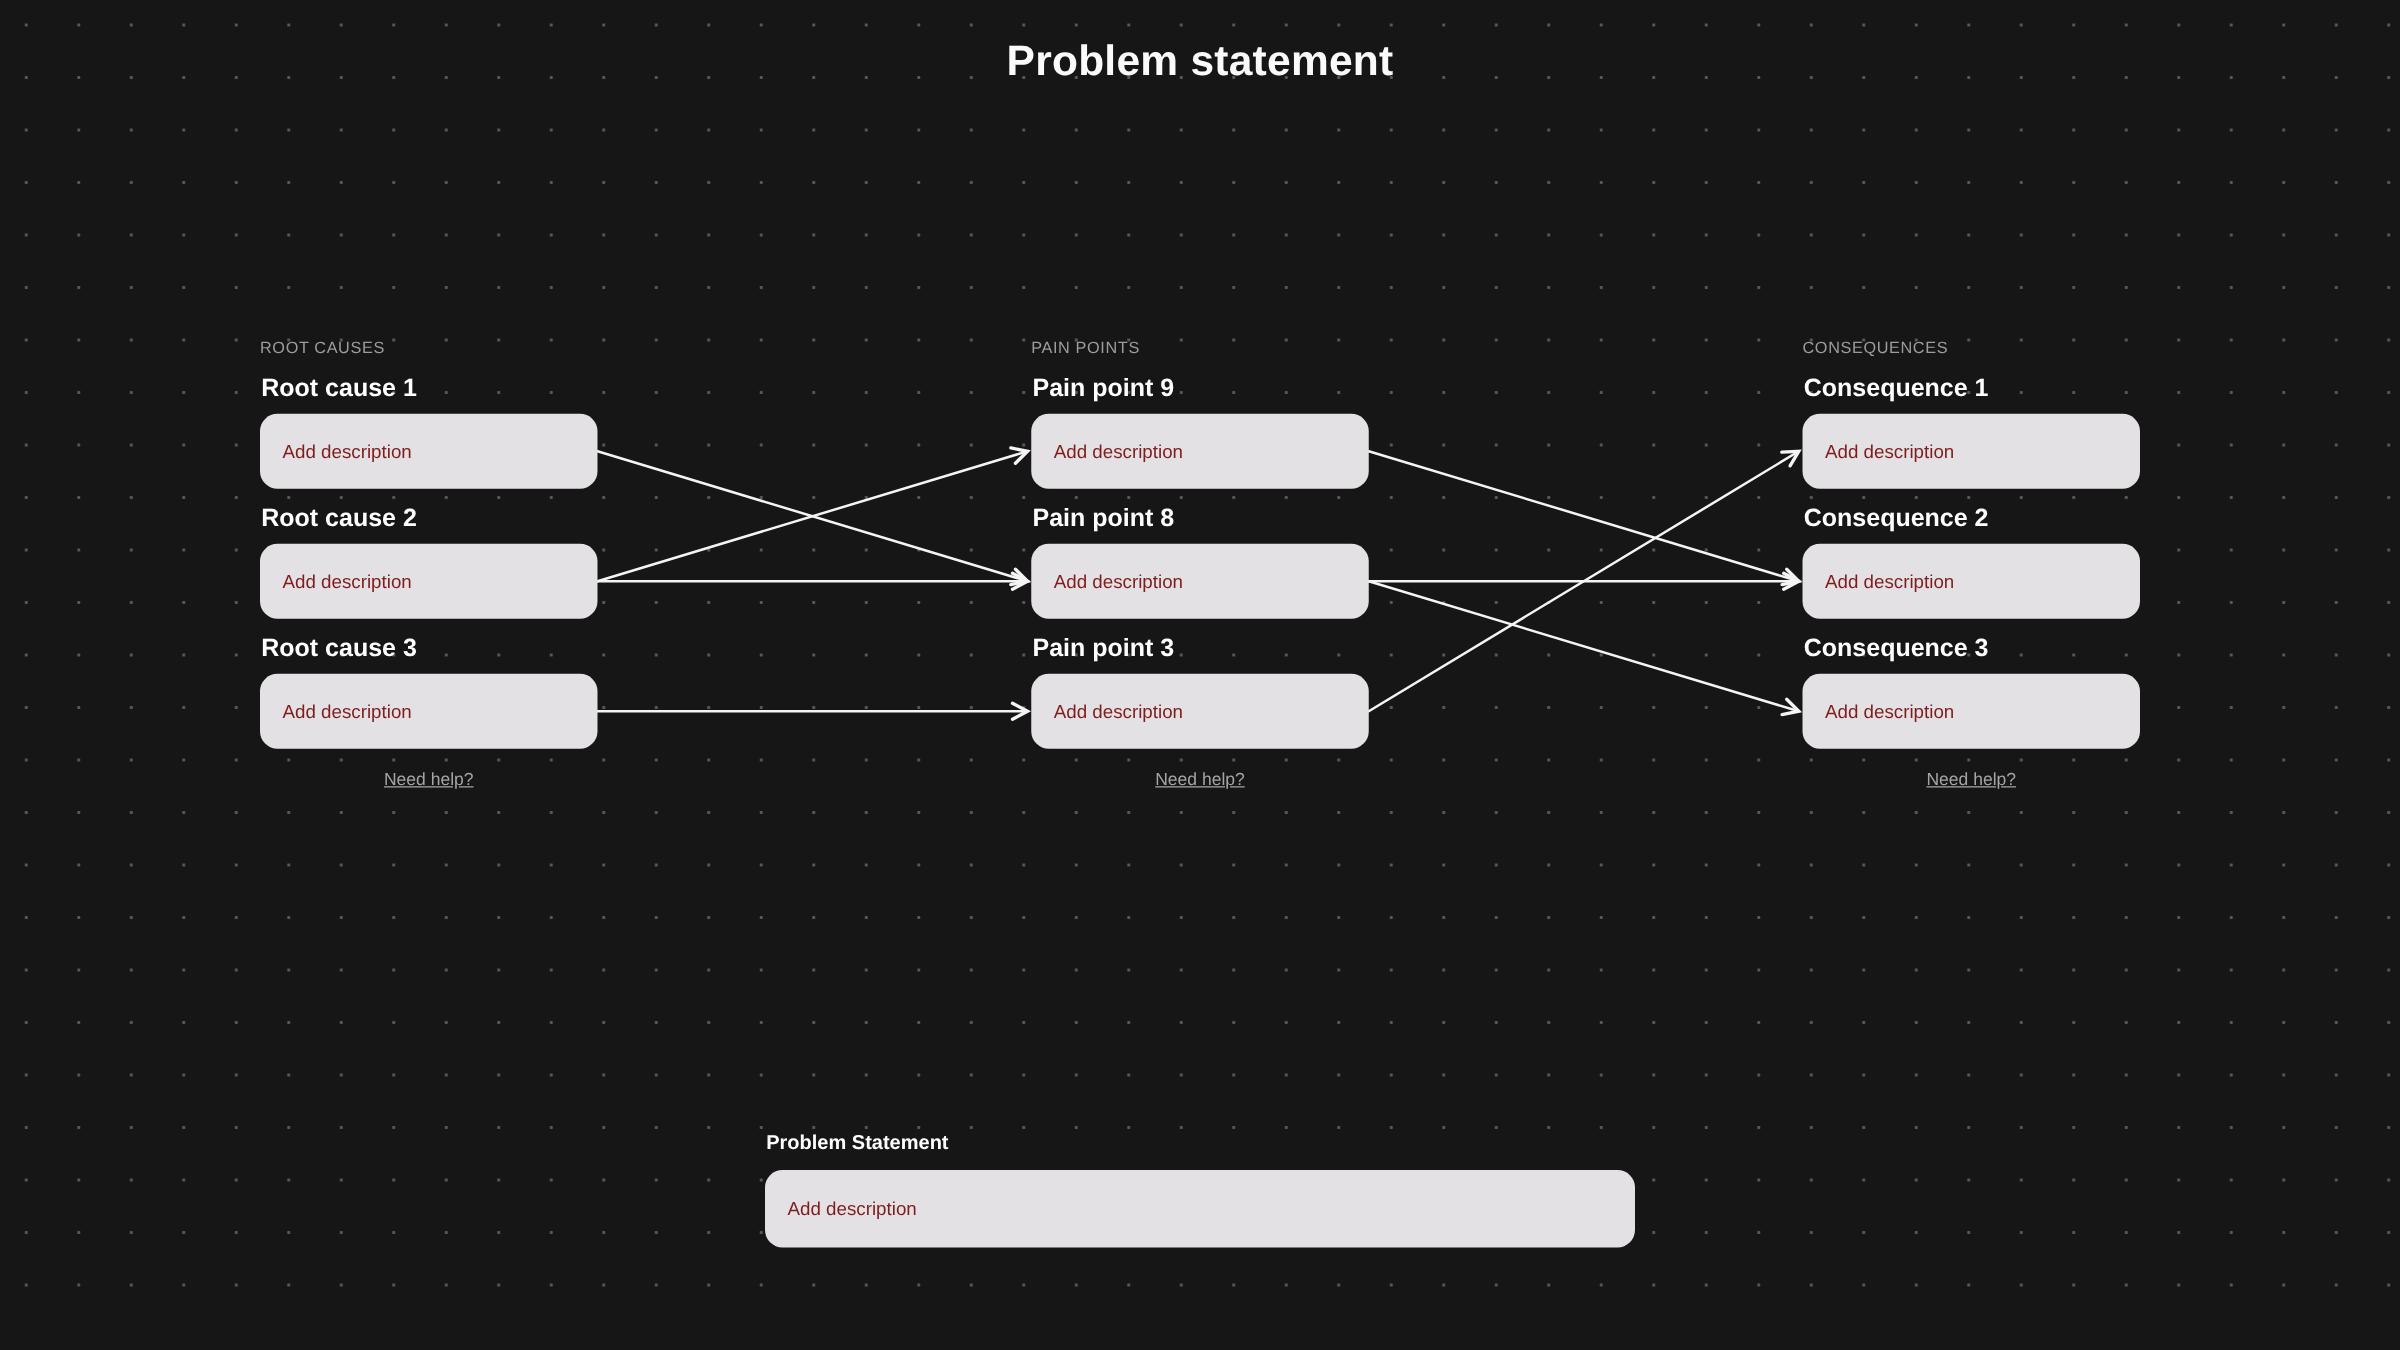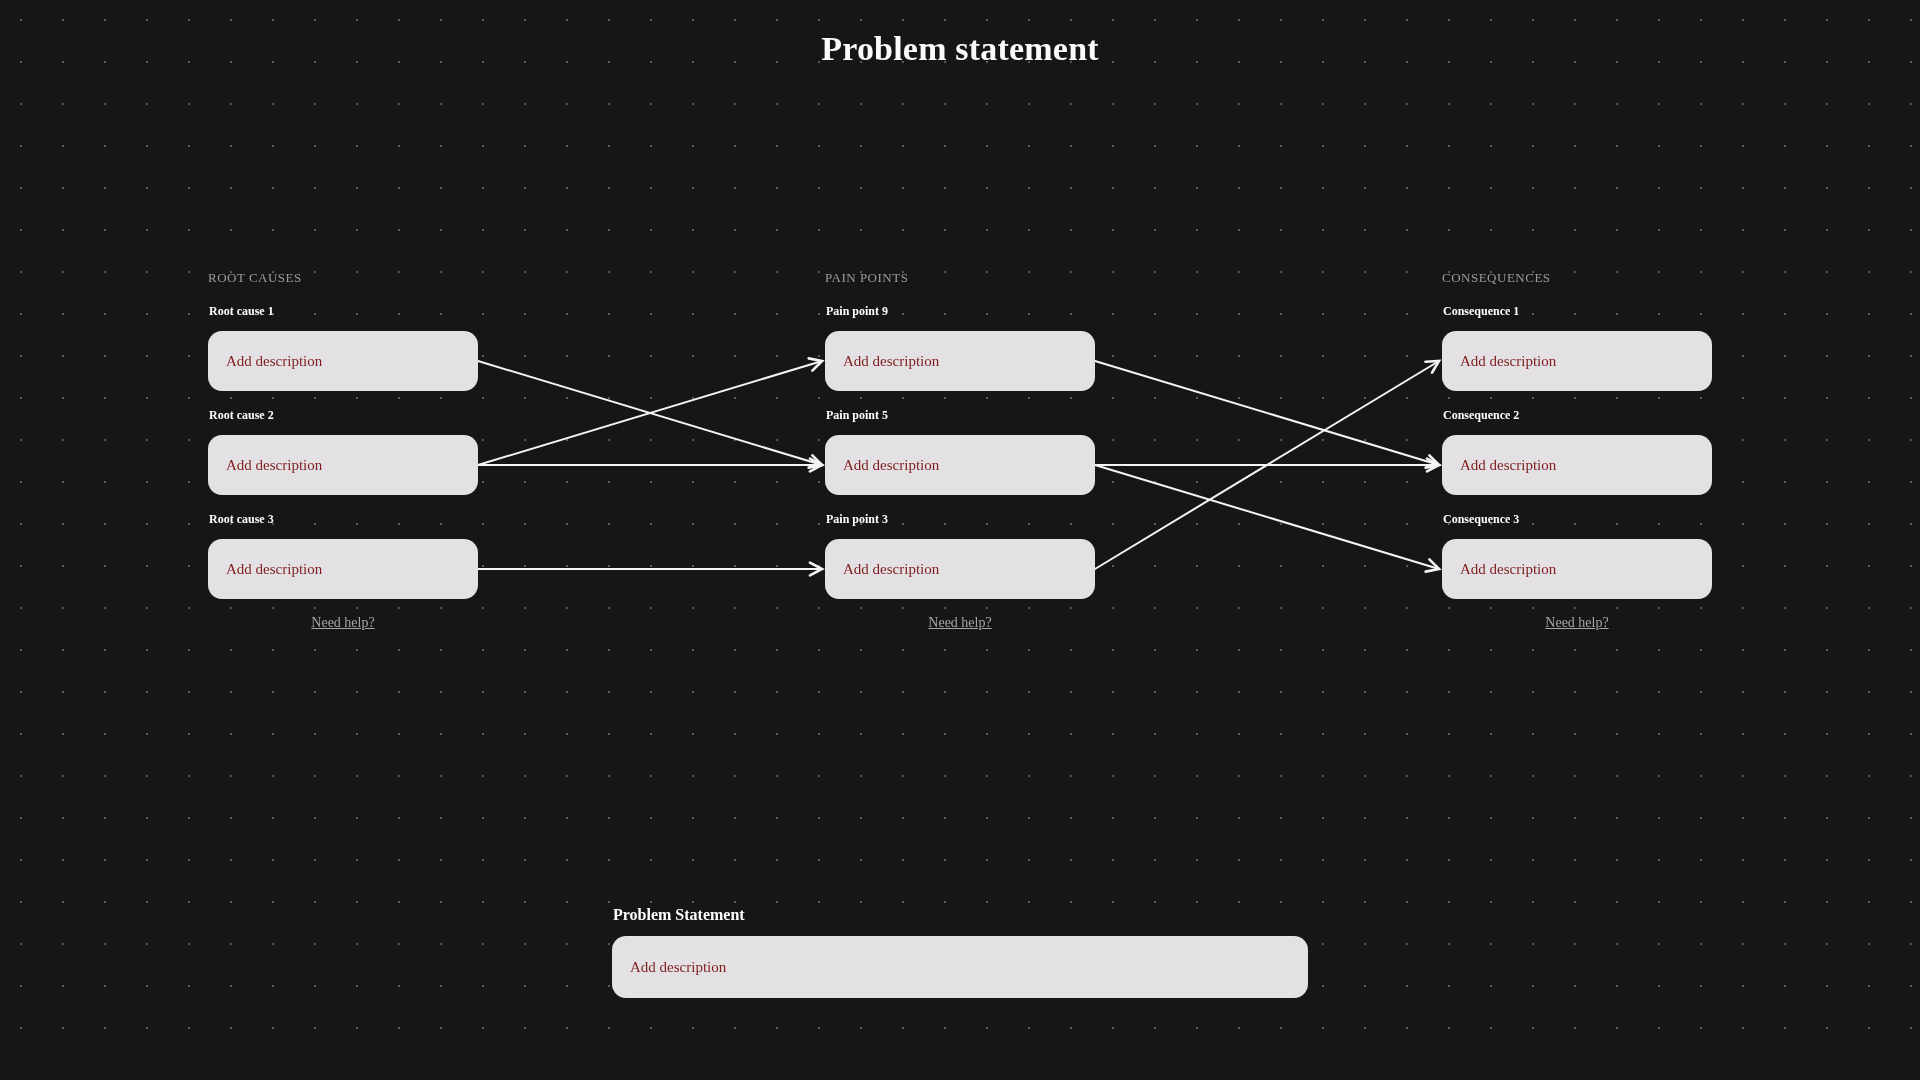--- a/index.html
+++ b/index.html
@@ -5,21 +5,21 @@
   html, body { margin: 0; padding: 0; background: #161616; }
   .canvas {
     position: relative;
     width: 1920px;
     height: 1047px;
     overflow: hidden;
     background-color: #161616;
     background-image: radial-gradient(circle, #585858 1.1px, rgba(0,0,0,0) 1.3px);
     background-size: 42px 42px;
     background-position: 0px -1px;
-    font-family: Liberation Serif, serif;
+    font-family: Liberation Sans, sans-serif;
   }
   #connectors {
     position: absolute;
     left: 0; top: 0;
     width: 1920px; height: 1080px;
     pointer-events: none;
   }
   .connector { stroke: #f4f4f4; stroke-width: 2; stroke-linecap: round; }
   .title {
     position: absolute;
@@ -45,21 +45,21 @@
     top: 0; left: 0; right: 0;
     text-align: left;
     font-size: 13px;
     font-weight: 500;
     letter-spacing: 0.5px;
     color: #9c9c9c;
   }
   .node-label {
     position: absolute;
     left: 1px;
-    font-size: 12px;
+    font-size: 20px;
     font-weight: 600;
     line-height: 20px;
     color: #ffffff;
     white-space: nowrap;
   }
   .row1-label { top: 31px; }
   .row2-label { top: 135px; }
   .row3-label { top: 239px; }
   .desc-box {
     position: absolute;
@@ -171,21 +171,21 @@
   </div>
 
   <div class="column col-1">
     <div class="col-header">PAIN POINTS</div>
 
     <div class="node-label row1-label">Pain point 9</div>
     <div class="desc-box row1-box">
       <span class="ph">Add description</span>
     </div>
 
-    <div class="node-label row2-label">Pain point 5</div>
+    <div class="node-label row2-label">Pain point 8</div>
     <div class="desc-box row2-box">
       <span class="ph">Add description</span>
     </div>
 
     <div class="node-label row3-label">Pain point 3</div>
     <div class="desc-box row3-box">
       <span class="ph">Add description</span>
     </div>
 
     <a class="need-help">Need help?</a>

